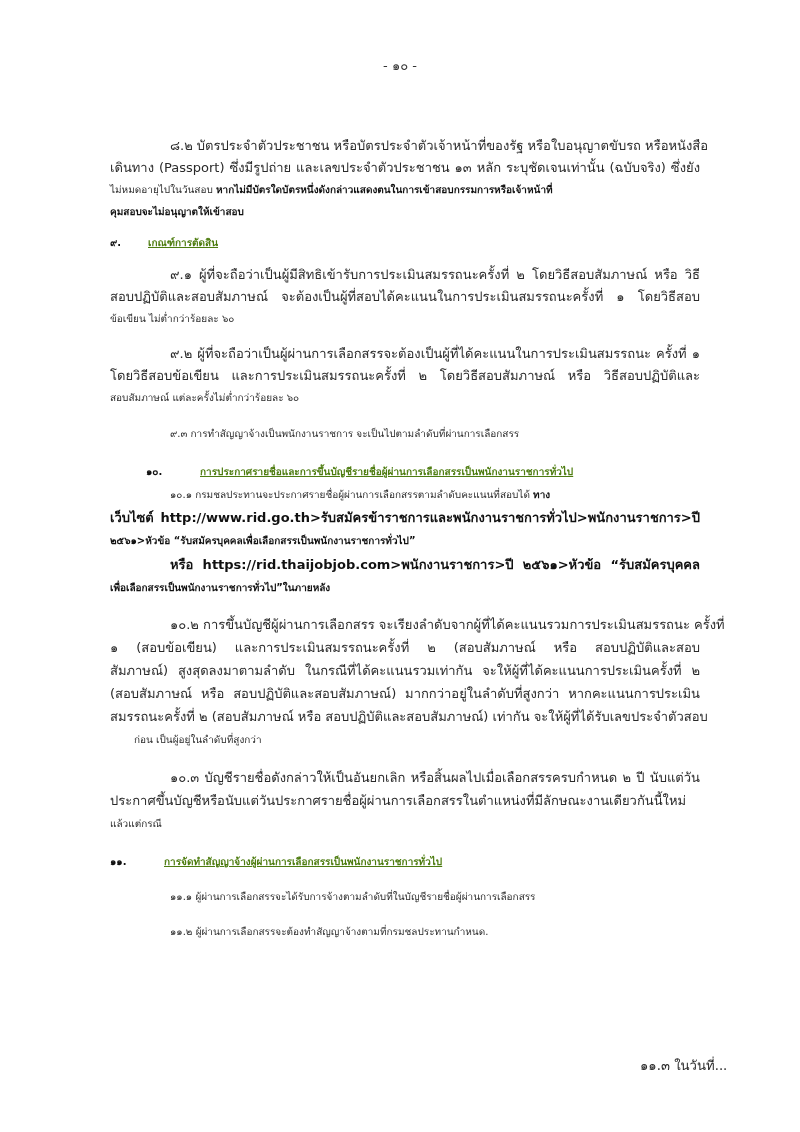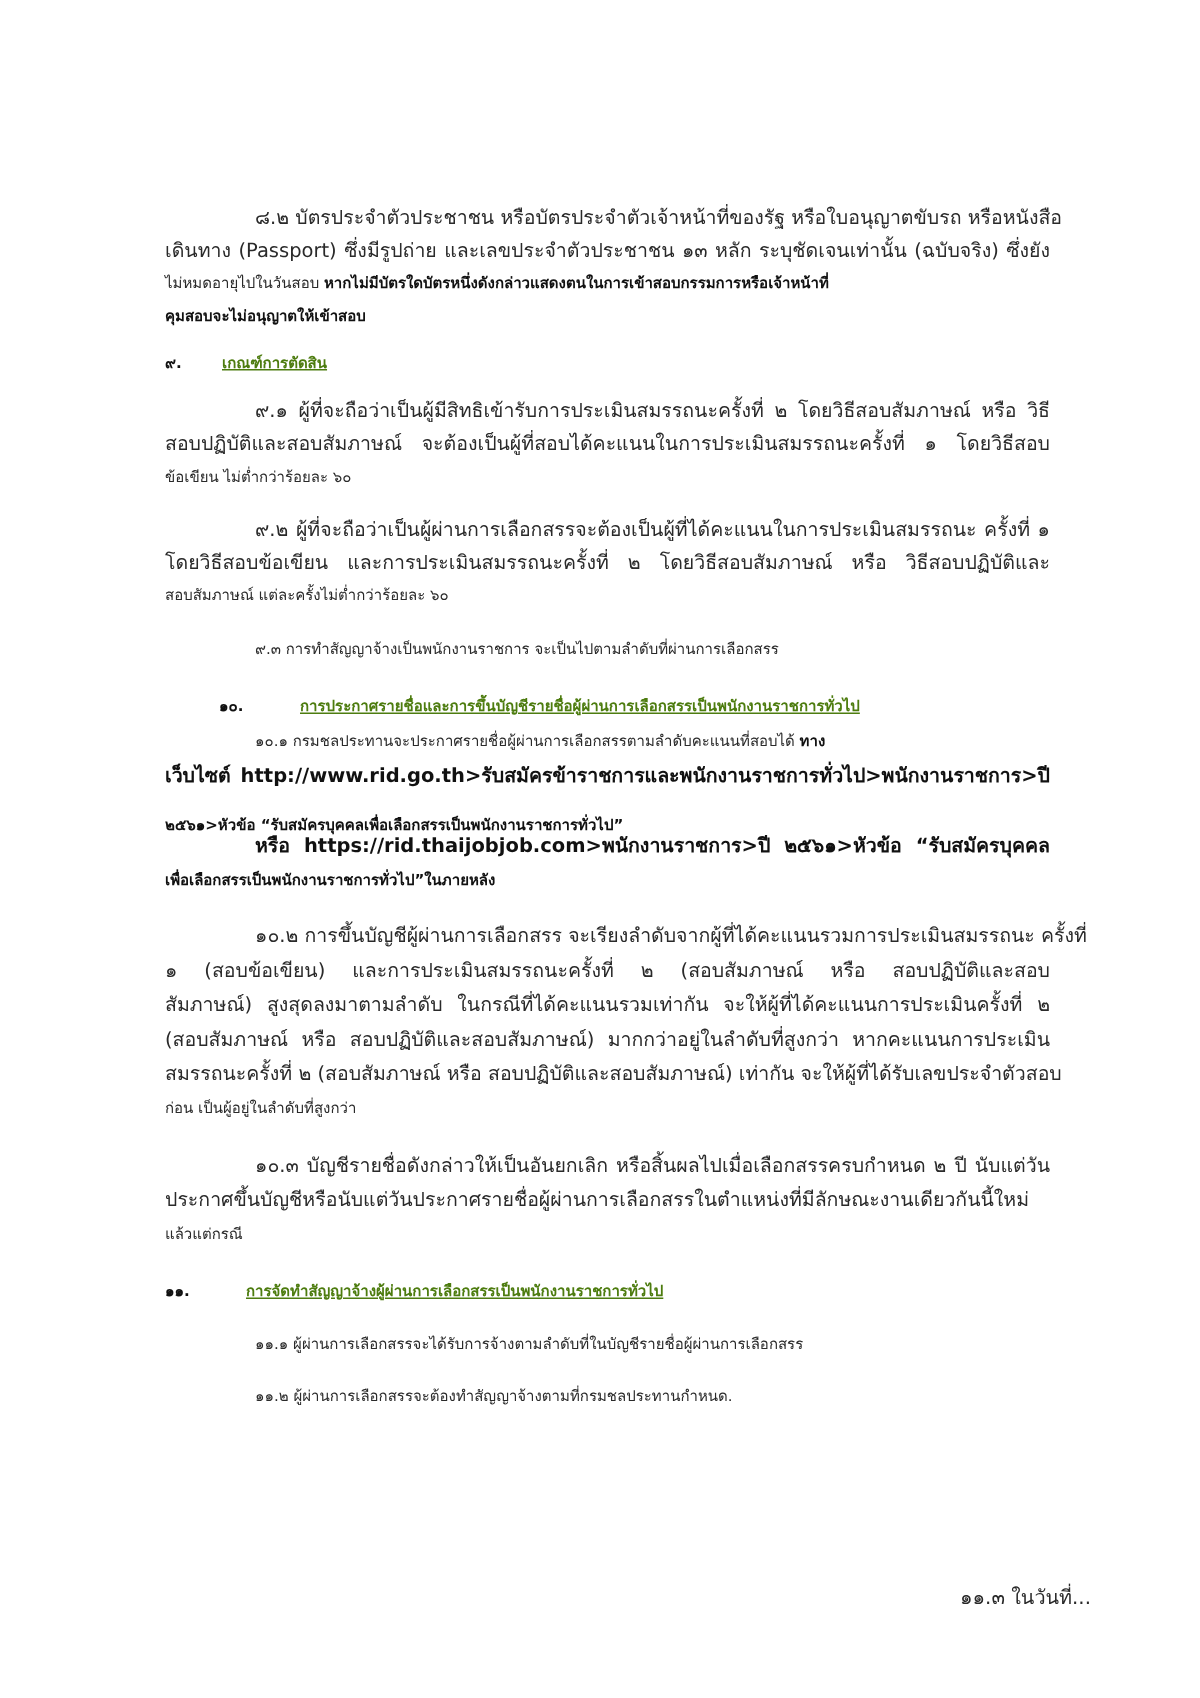--- a/index.html
+++ b/index.html
@@ -60,20 +60,21 @@
       text-align: justify;
       text-align-last: justify;
     }
     .justify-line.indent { left: 170px; width: 530px; }
   </style>
 </head>
 <body>
 
 <div class="page">
 
+  <div class="page-number">- ๑๐ -</div>
 
   <div>
     <div class="justify-line indent" style="top:136px;">๘.๒ บัตรประจำตัวประชาชน หรือบัตรประจำตัวเจ้าหน้าที่ของรัฐ หรือใบอนุญาตขับรถ หรือหนังสือ</div>
     <div class="justify-line" style="top:158px;">เดินทาง (Passport) ซึ่งมีรูปถ่าย และเลขประจำตัวประชาชน ๑๓ หลัก ระบุชัดเจนเท่านั้น (ฉบับจริง) ซึ่งยัง</div>
     <div class="line" style="top:180px;">
       <span>ไม่หมดอายุไปในวันสอบ </span><span class="b">หากไม่มีบัตรใดบัตรหนึ่งดังกล่าวแสดงตนในการเข้าสอบกรรมการหรือเจ้าหน้าที่</span>
     </div>
     <div class="line b" style="top:202px;">คุมสอบจะไม่อนุญาตให้เข้าสอบ</div>
   </div>
 
@@ -95,30 +96,30 @@
 
   <div>
     <div class="line" style="top:462px;margin-left:36px;">
       <span class="heading-num">๑๐.</span><span class="heading-text">การประกาศรายชื่อและการขึ้นบัญชีรายชื่อผู้ผ่านการเลือกสรรเป็นพนักงานราชการทั่วไป</span>
     </div>
 
     <div class="line indent" style="top:485px;">
       <span>๑๐.๑ กรมชลประทานจะประกาศรายชื่อผู้ผ่านการเลือกสรรตามลำดับคะแนนที่สอบได้ </span><span class="b">ทาง</span>
     </div>
     <div class="justify-line b" style="top:508px;">เว็บไซต์ http://www.rid.go.th&gt;รับสมัครข้าราชการและพนักงานราชการทั่วไป&gt;พนักงานราชการ&gt;ปี</div>
-    <div class="line b" style="top:531px;margin-top:10px;">๒๕๖๑&gt;หัวข้อ “รับสมัครบุคคลเพื่อเลือกสรรเป็นพนักงานราชการทั่วไป”</div>
+    <div class="line b" style="top:531px;">๒๕๖๑&gt;หัวข้อ “รับสมัครบุคคลเพื่อเลือกสรรเป็นพนักงานราชการทั่วไป”</div>
     <div class="justify-line indent b" style="top:555px;">หรือ https://rid.thaijobjob.com&gt;พนักงานราชการ&gt;ปี ๒๕๖๑&gt;หัวข้อ “รับสมัครบุคคล</div>
     <div class="line b" style="top:578px;">เพื่อเลือกสรรเป็นพนักงานราชการทั่วไป”ในภายหลัง</div>
 
     <div class="justify-line indent" style="top:615px;">๑๐.๒ การขึ้นบัญชีผู้ผ่านการเลือกสรร จะเรียงลำดับจากผู้ที่ได้คะแนนรวมการประเมินสมรรถนะ ครั้งที่</div>
     <div class="justify-line" style="top:638px;">๑ (สอบข้อเขียน) และการประเมินสมรรถนะครั้งที่ ๒ (สอบสัมภาษณ์ หรือ สอบปฏิบัติและสอบ</div>
     <div class="justify-line" style="top:661px;">สัมภาษณ์) สูงสุดลงมาตามลำดับ ในกรณีที่ได้คะแนนรวมเท่ากัน จะให้ผู้ที่ได้คะแนนการประเมินครั้งที่ ๒</div>
     <div class="justify-line" style="top:684px;">(สอบสัมภาษณ์ หรือ สอบปฏิบัติและสอบสัมภาษณ์) มากกว่าอยู่ในลำดับที่สูงกว่า หากคะแนนการประเมิน</div>
     <div class="justify-line" style="top:707px;">สมรรถนะครั้งที่ ๒ (สอบสัมภาษณ์ หรือ สอบปฏิบัติและสอบสัมภาษณ์) เท่ากัน จะให้ผู้ที่ได้รับเลขประจำตัวสอบ</div>
-    <div class="line" style="top:730px;">ก่อน เป็นผู้อยู่ในลำดับที่สูงกว่า</div>
+    <div class="line" style="top:730px;margin-left:24px;">ก่อน เป็นผู้อยู่ในลำดับที่สูงกว่า</div>
 
     <div class="justify-line indent" style="top:768px;">๑๐.๓ บัญชีรายชื่อดังกล่าวให้เป็นอันยกเลิก หรือสิ้นผลไปเมื่อเลือกสรรครบกำหนด ๒ ปี นับแต่วัน</div>
     <div class="justify-line" style="top:791px;">ประกาศขึ้นบัญชีหรือนับแต่วันประกาศรายชื่อผู้ผ่านการเลือกสรรในตำแหน่งที่มีลักษณะงานเดียวกันนี้ใหม่</div>
     <div class="line" style="top:814px;">แล้วแต่กรณี</div>
   </div>
 
   <div>
     <div class="line" style="top:852px;">
       <span class="heading-num">๑๑.</span><span class="heading-text">การจัดทำสัญญาจ้างผู้ผ่านการเลือกสรรเป็นพนักงานราชการทั่วไป</span>
     </div>

